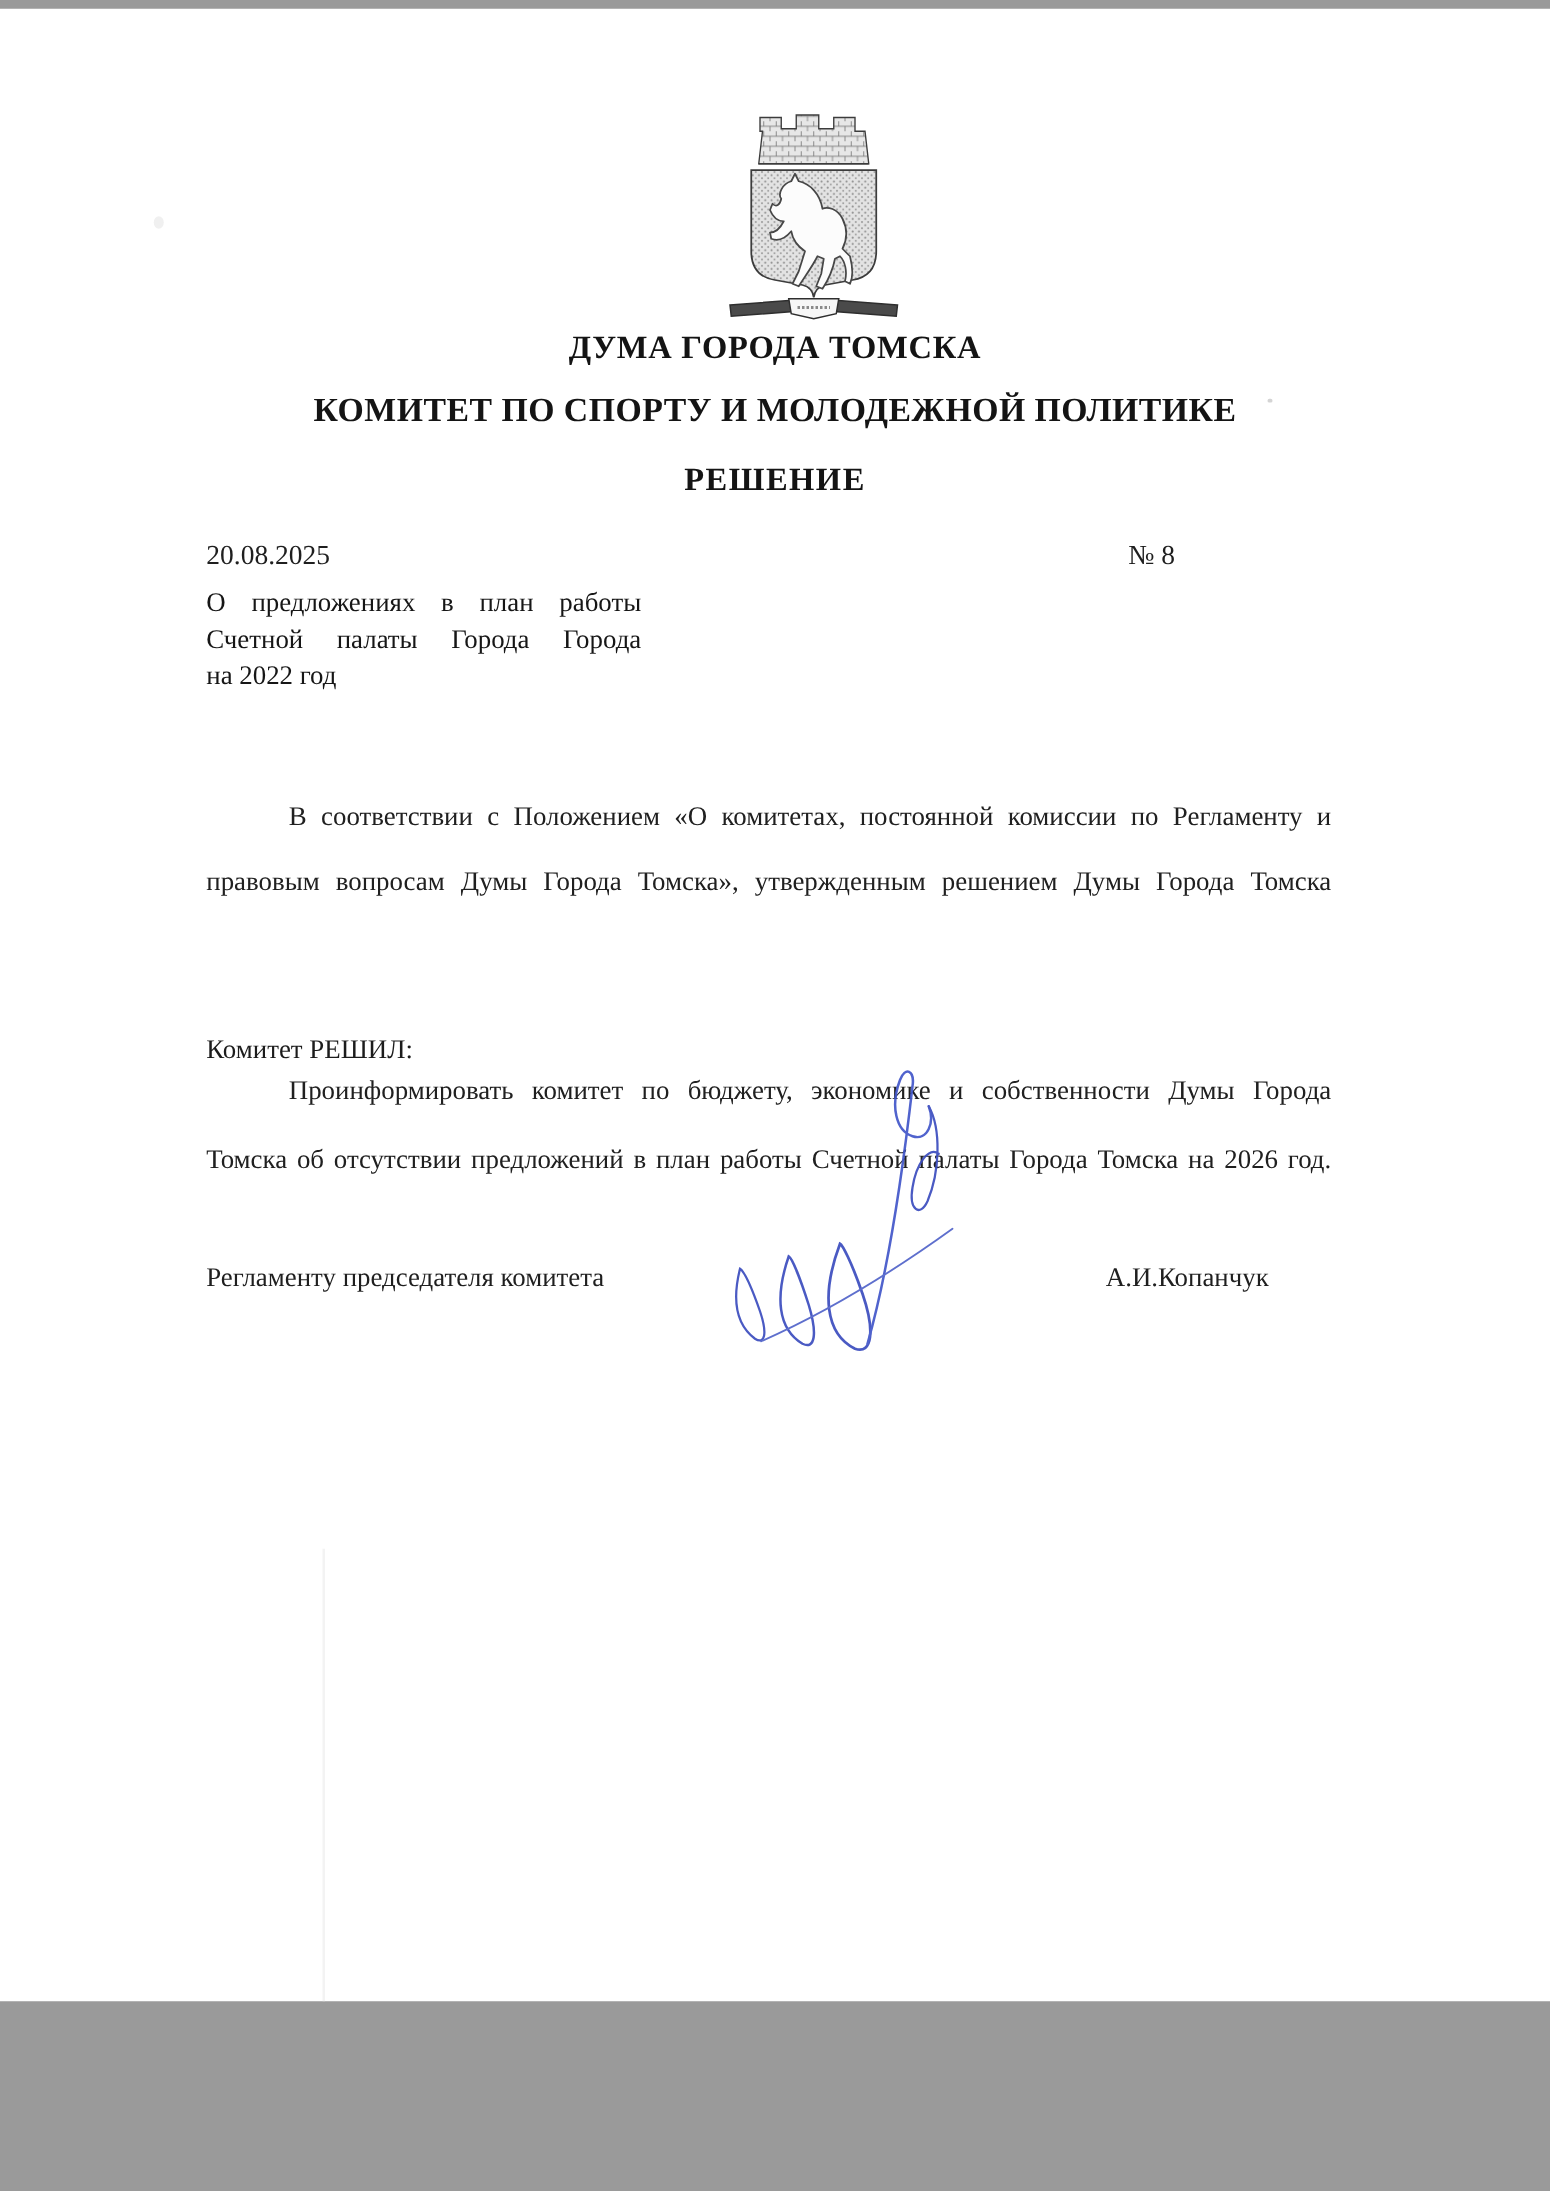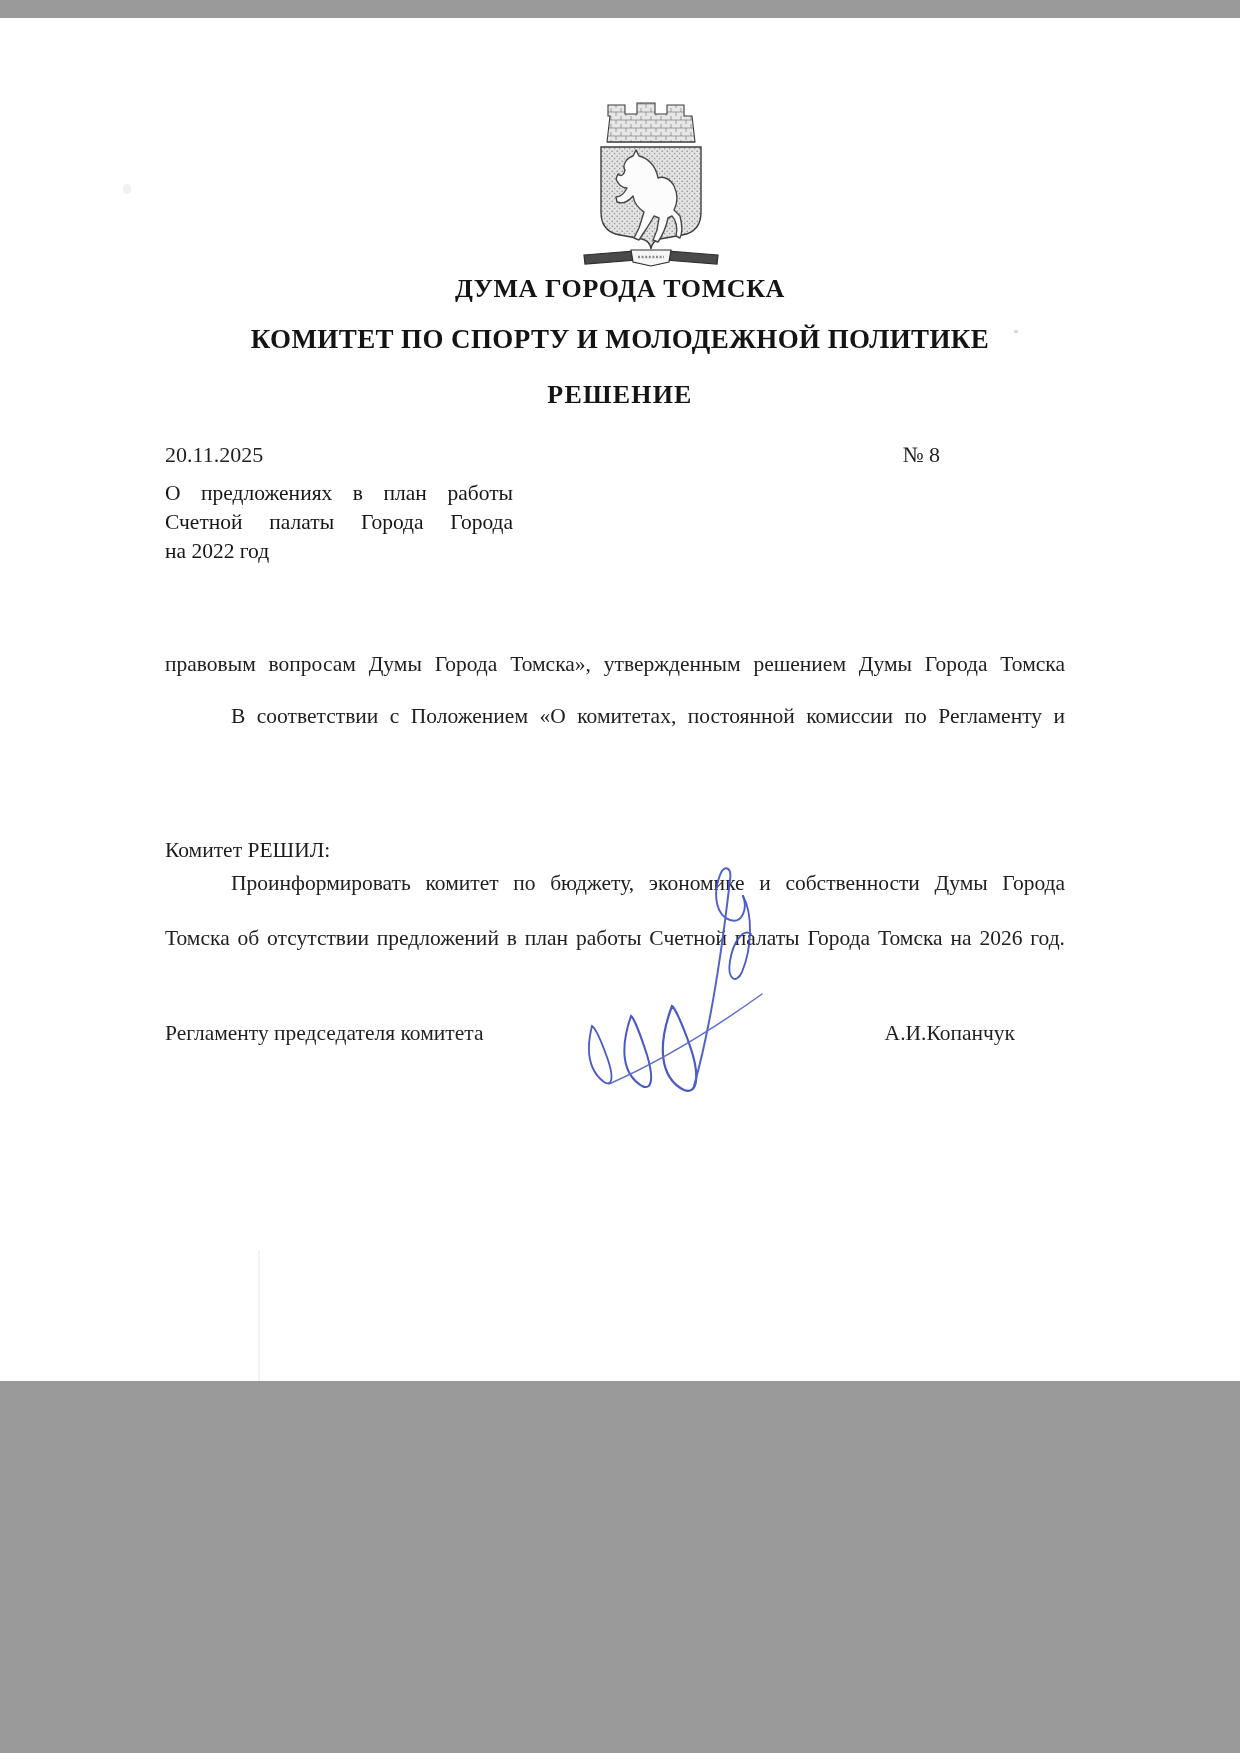--- a/index.html
+++ b/index.html
@@ -1,20 +1,20 @@
 <!DOCTYPE html>
 <html><head>
 <meta charset="utf-8">
 <style>
   html,body{margin:0;padding:0;background:#9a9a9a;}
   .page{
     position:relative;
-    width:1240px;height:1363px;
+    width:1240px;height:1594px;
     background:#ffffff;
-    margin:18px auto;
+    margin:7px auto;
     overflow:hidden;
     font-family:"Liberation Serif","DejaVu Serif",serif;
     color:#1f1f1f;
   }
   .center-title{
     position:absolute;left:0;width:100%;
     text-align:center;font-weight:bold;color:#141414;
   }
   .org-title{top:256px;font-size:26px;letter-spacing:.6px;}
   .committee-title{top:306px;font-size:27px;letter-spacing:.4px;}
@@ -103,33 +103,33 @@
       <path d="M55,150 L95,150 L93,162 L75,166 L57,162 Z"></path>
       <line x1="62" y1="157" x2="88" y2="157" stroke="#8a8a8a" stroke-width="2.4" stroke-dasharray="2 1.6"></line>
     </g>
   </svg>
 
   <div class="center-title org-title">ДУМА ГОРОДА ТОМСКА</div>
   <div class="center-title committee-title">КОМИТЕТ ПО СПОРТУ И МОЛОДЕЖНОЙ ПОЛИТИКЕ</div>
   <div class="center-title doc-type">РЕШЕНИЕ</div>
 
   <div class="meta-row">
-    <span class="doc-date">20.11.2025</span>
+    <span class="doc-date">20.08.2025</span>
     <span class="doc-number">№ 8</span>
   </div>
 
   <div class="subject-block">
     <div class="subject-line justify">О предложениях в план работы</div>
     <div class="subject-line justify">Счетной палаты Города Города</div>
     <div class="subject-line">на 2022 год</div>
   </div>
 
   <div class="para para-1">
+    <div class="line justify indent">В соответствии с Положением «О комитетах, постоянной комиссии по Регламенту и</div>
     <div class="line justify">правовым вопросам Думы Города Томска», утвержденным решением Думы Города Томска</div>
-    <div class="line justify indent">В соответствии с Положением «О комитетах, постоянной комиссии по Регламенту и</div>
   </div>
 
   <div class="resolution-line">Комитет РЕШИЛ:</div>
 
   <div class="para para-2">
     <div class="line justify indent">Проинформировать комитет по бюджету, экономике и собственности Думы Города</div>
     <div class="line justify">Томска об отсутствии предложений в план работы Счетной палаты Города Томска на 2026 год.</div>
   </div>
 
   <div class="signature-row">

